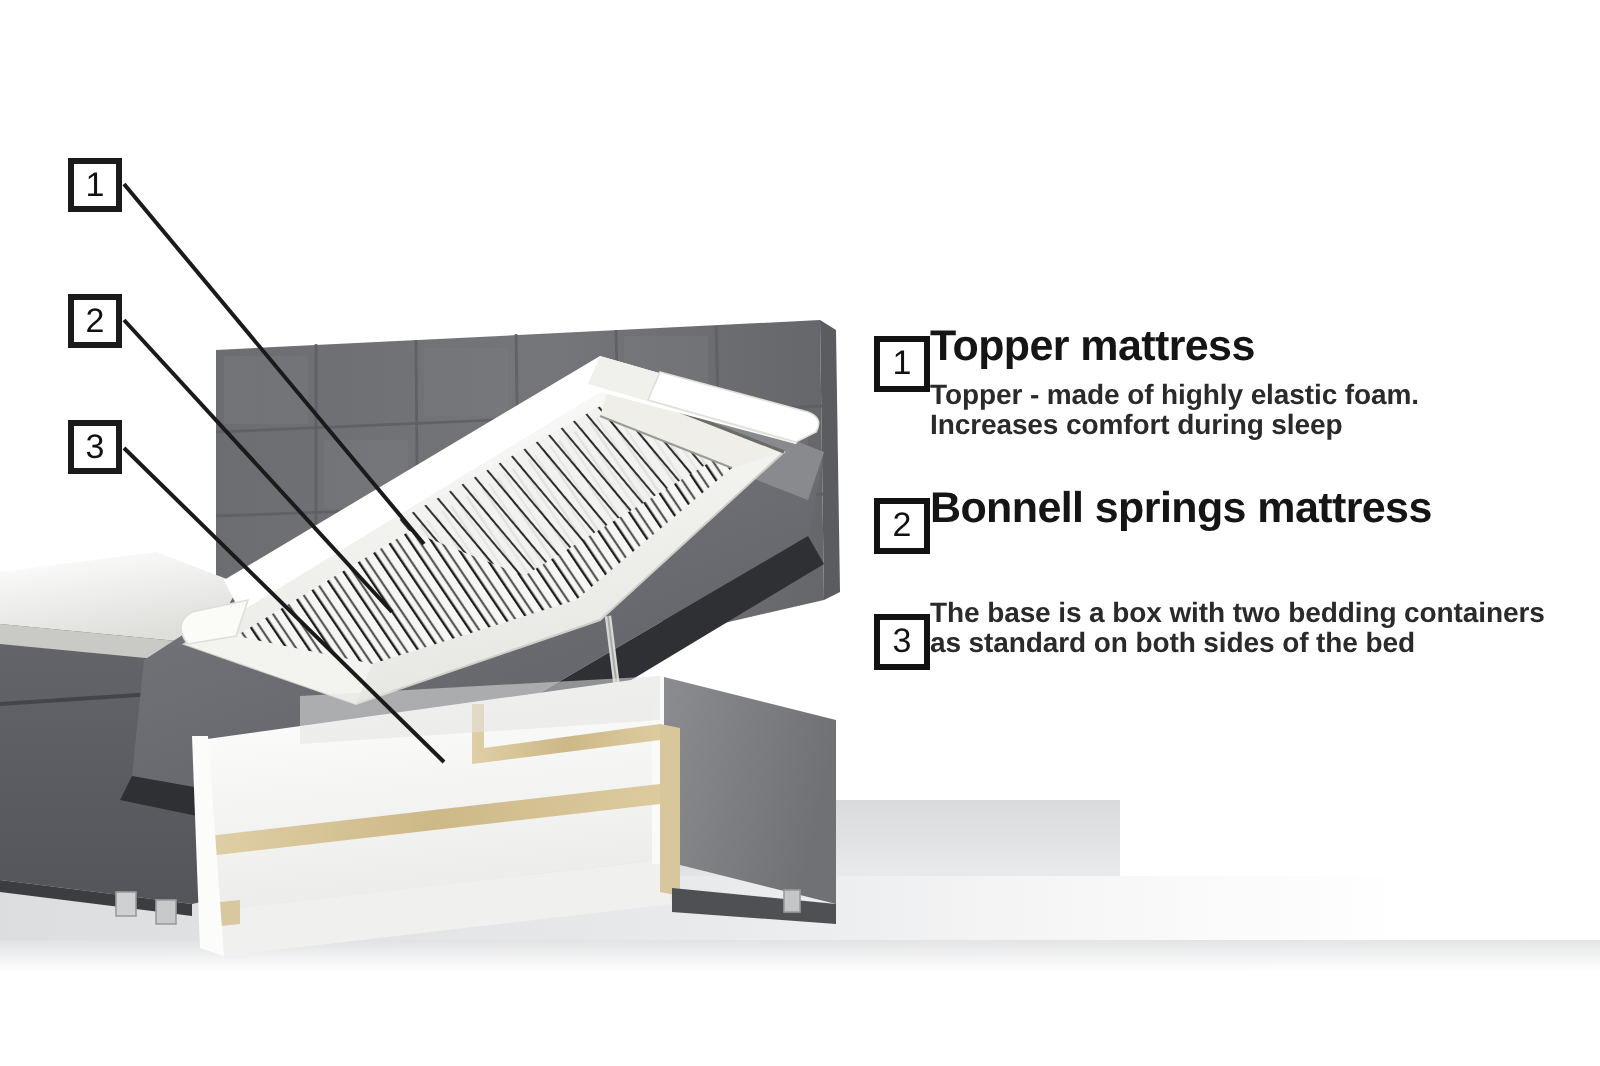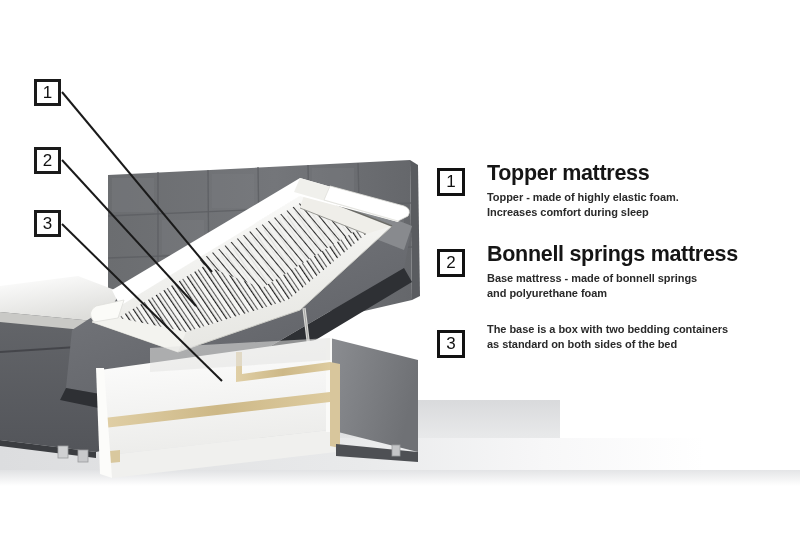--- a/index.html
+++ b/index.html
@@ -83,34 +83,33 @@
     width: 28px; height: 28px;
     border: 3px solid #121212;
     background: #ffffff;
     color: #111111;
     font-size: 17px;
     line-height: 22px;
     text-align: center;
     margin-top: 8px;
   }
   .legend-body {
-    margin-left: 22px;
     padding-top: 0px;
   }
   .legend-title {
     font-size: 21.5px;
     font-weight: bold;
     color: #151515;
     letter-spacing: -0.3px;
     line-height: 26px;
     margin-bottom: 4px;
     white-space: nowrap;
   }
   .legend-desc {
-    font-size: 11px;
+    font-size: 14px;
     font-weight: bold;
     color: #2a2a2a;
     line-height: 14.6px;
     letter-spacing: -0.05px;
     white-space: pre-line;
   }
 </style>
 </head>
 <body>
 
@@ -302,22 +301,20 @@
         <div class="legend-title">Topper mattress</div>
         <div class="legend-desc">Topper - made of highly elastic foam.
 Increases comfort during sleep</div>
       </div>
     </div>
 
     <div class="legend-row">
       <div class="legend-num">2</div>
       <div class="legend-body">
         <div class="legend-title">Bonnell springs mattress</div>
-        <div class="legend-desc">Base mattress - made of bonnell springs
-and polyurethane foam</div>
       </div>
     </div>
 
     <div class="legend-row">
       <div class="legend-num">3</div>
       <div class="legend-body">
         <div class="legend-desc">The base is a box with two bedding containers
 as standard on both sides of the bed</div>
       </div>
     </div>

